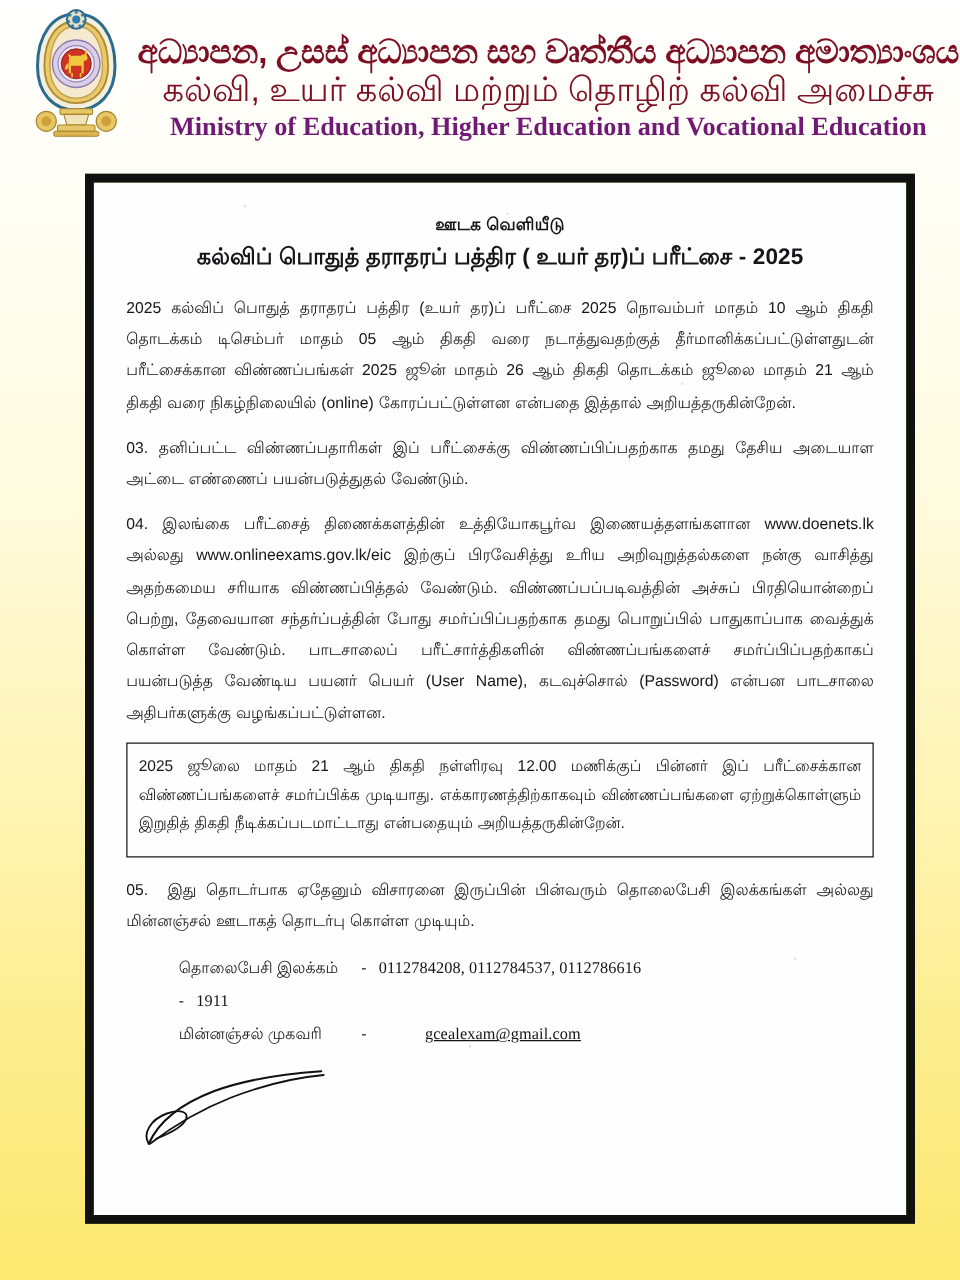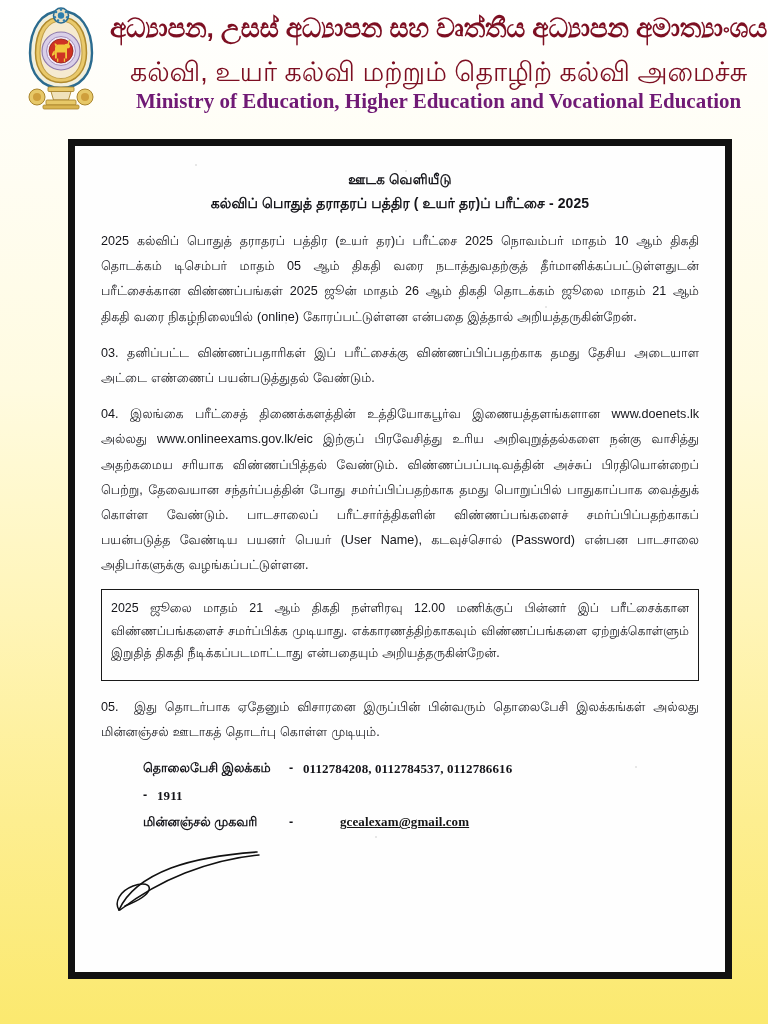--- a/index.html
+++ b/index.html
@@ -45,21 +45,21 @@
     font-size: 26.5px;
     letter-spacing: -0.2px;
     white-space: nowrap;
   }
   .mh-tamil {
     color: #7d0f22;
     font-family: "Liberation Sans", sans-serif;
     font-weight: normal;
     font-size: 27px;
     letter-spacing: 0px;
-    margin-top: 14px;
+    margin-top: 1px;
     white-space: nowrap;
   }
   .mh-english {
     color: #701a75;
     font-family: "Liberation Serif", serif;
     font-weight: bold;
     font-size: 21px;
     margin-top: 3px;
     white-space: nowrap;
   }
@@ -91,21 +91,21 @@
     margin-top: 12px;
     margin-bottom: 16px;
   }
   .doc-title-1 {
     font-weight: bold;
     font-size: 13.5px;
     letter-spacing: 0.2px;
   }
   .doc-title-2 {
     font-weight: bold;
-    font-size: 14px;
+    font-size: 18px;
     margin-top: 6px;
     letter-spacing: 0.1px;
   }
 
   .para {
     font-size: 12.6px;
     line-height: 2.0;
     text-align: justify;
     text-justify: inter-word;
     margin: 0 0 11px 0;
@@ -123,22 +123,21 @@
     font-size: 12.4px;
   }
 
   .contact-block {
     margin: 10px 0 0 42px;
     font-size: 12.6px;
     line-height: 2.05;
   }
   .contact-row {
     display: flex;
-    align-items: center;
-    font-weight: bold;
+    align-items: flex-end;
   }
   .contact-label {
     flex: 0 0 146px;
   }
   .contact-sep {
     flex: 0 0 14px;
   }
   .contact-value {
     font-family: "Liberation Serif", serif;
     font-size: 13px;

